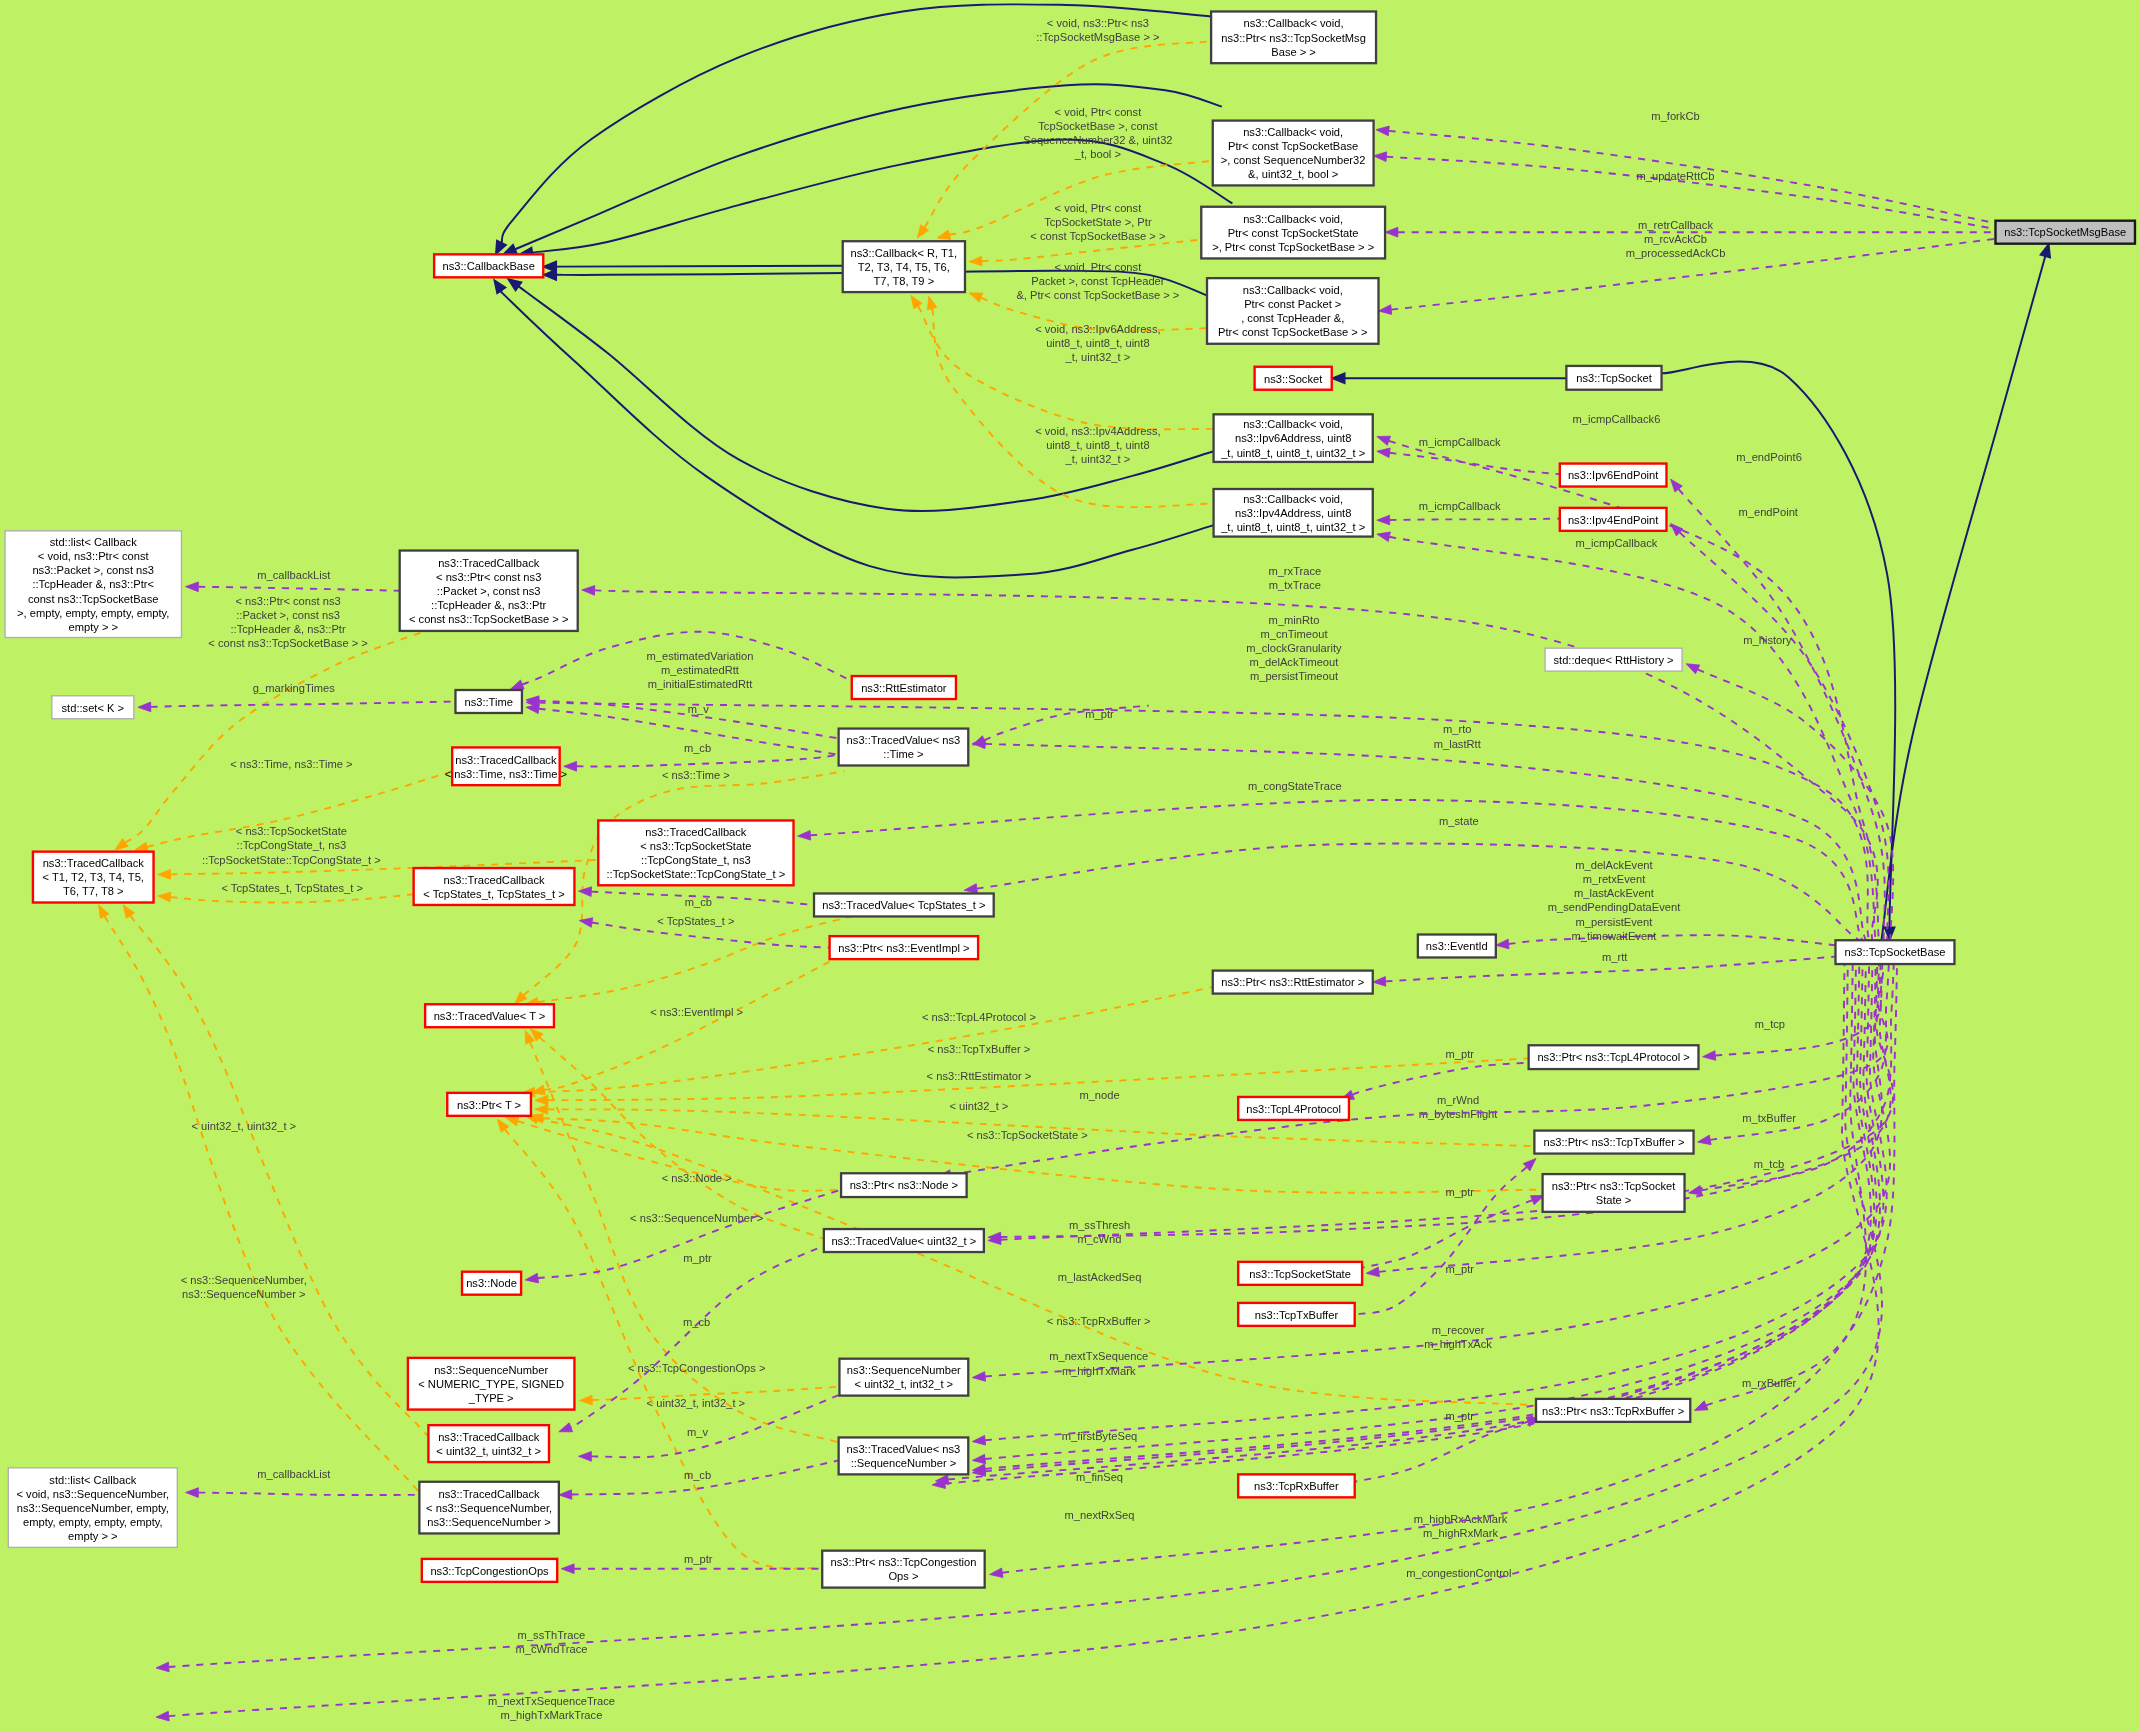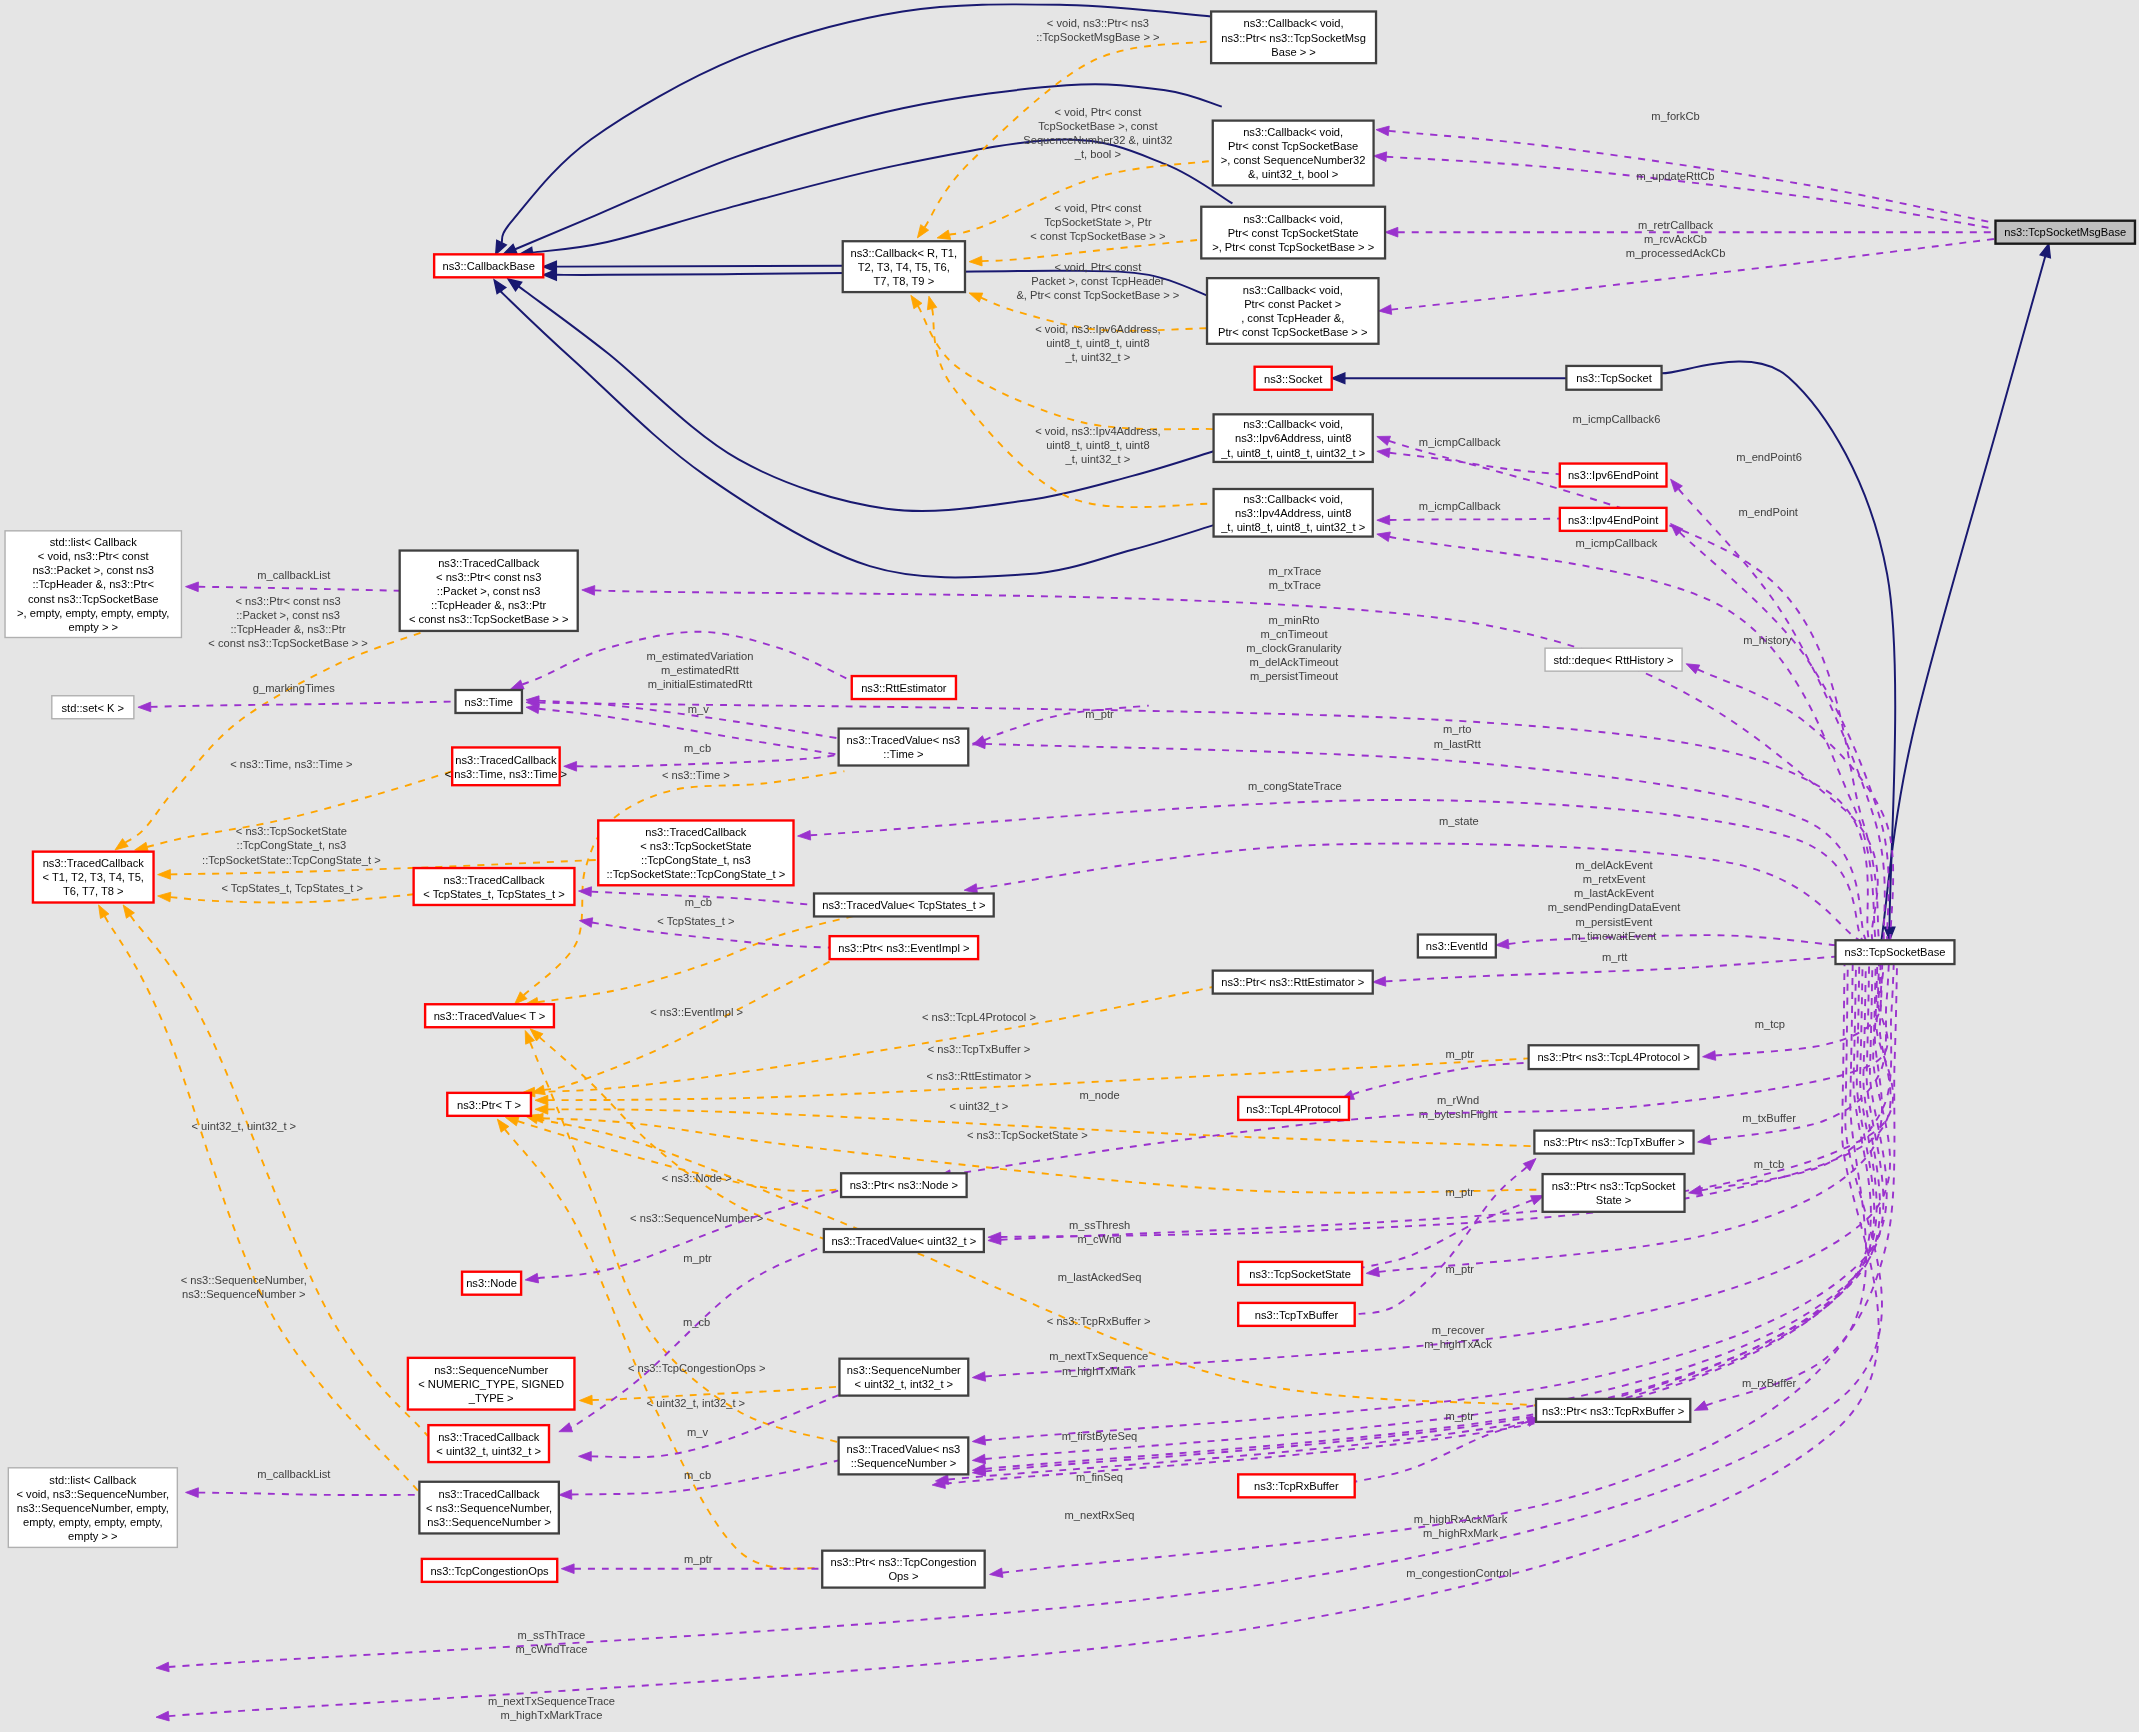--- a/index.html
+++ b/index.html
@@ -1,17 +1,17 @@
 <!DOCTYPE html>
 <html style="font-size:13px"><head>
 <meta charset="utf-8">
 <style>
   html,body{margin:0;padding:0;background:#ffffff;}
   body{font-family:"Liberation Sans",sans-serif;}
-  #diagram{position:relative;width:2140px;height:1732px;background:#e5e5e5;overflow:hidden;}
+  #diagram{position:relative;width:2140px;height:1732px;background:#bef264;overflow:hidden;}
   svg{display:block;}
   text{font-family:"Liberation Sans",sans-serif;font-size:13.6px;}
   .nl{fill:#000000;}
   .el{fill:#404040;}
 </style>
 </head>
 <body>
 
 <div id="diagram">
   <svg id="svgroot" width="2140" height="1732" viewBox="0 0 2608 2111" xmlns="http://www.w3.org/2000/svg">

